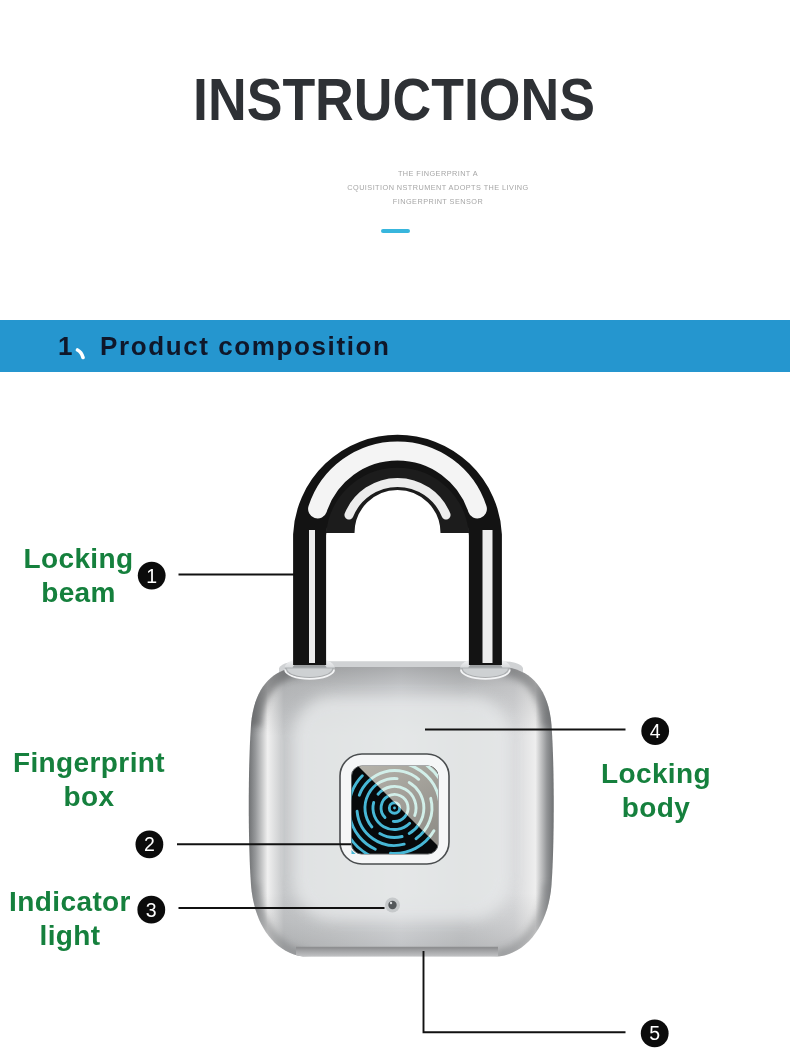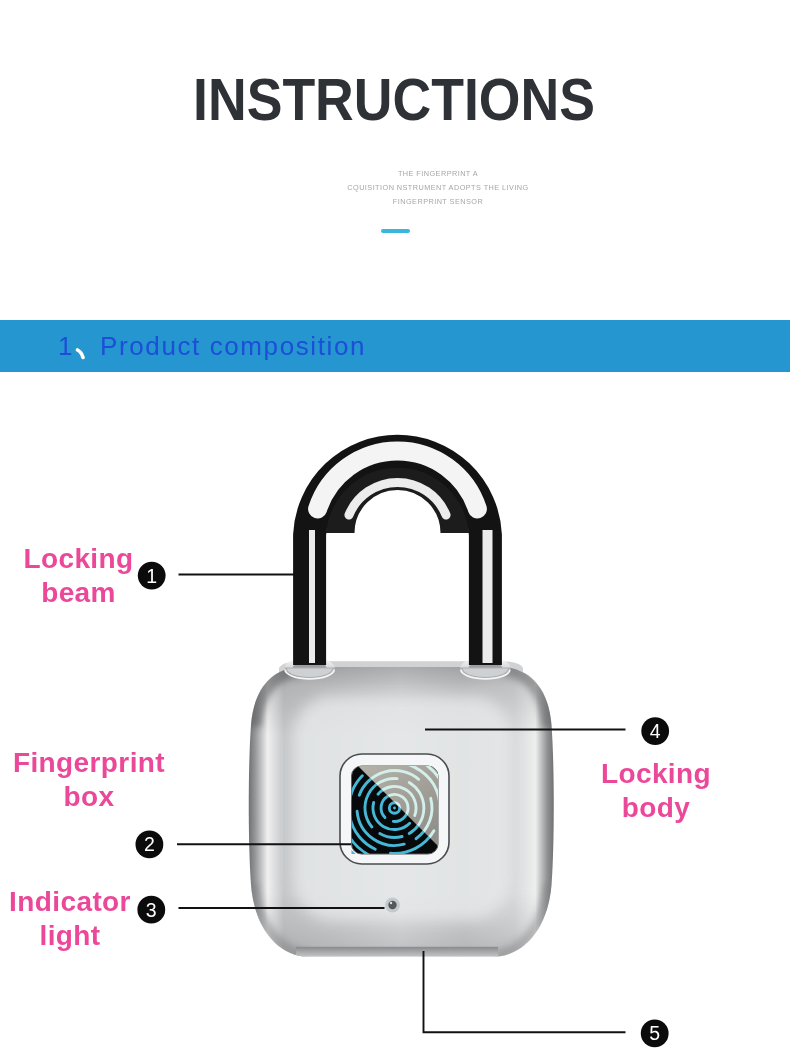--- a/index.html
+++ b/index.html
@@ -5,23 +5,23 @@
   html,body{margin:0;padding:0;}
   body{width:790px;height:1053px;background:#fff;position:relative;overflow:hidden;
        font-family:"Liberation Sans", sans-serif;}
   .abs{position:absolute;}
   #title{left:0;width:788px;top:70.8px;text-align:center;font-size:58.5px;font-weight:bold;
          color:#2e3135;letter-spacing:0px;line-height:1;white-space:nowrap;transform:scaleX(0.916);transform-origin:394px 50%;}
   #subt{left:0;width:788px;top:167px;text-align:center;font-size:7.3px;color:#a6a6a6;
         line-height:14px;letter-spacing:0.45px;font-weight:normal;padding-left:44px;}
   #dash{left:381px;top:228.9px;width:28.6px;height:4px;border-radius:2px;background:#38b6dd;}
   #banner{left:0;top:319.5px;width:790px;height:52.5px;background:#2596cf;}
-  #bannertext{left:58px;top:331px;color:#1d4ed8;font-size:26px;font-weight:normal;
+  #bannertext{left:58px;top:331px;color:#0f172a;font-size:26px;font-weight:bold;
               letter-spacing:1.6px;white-space:nowrap;line-height:30px;}
-  .lbl{color:#ec4899;font-size:28px;font-weight:bold;letter-spacing:0.4px;
+  .lbl{color:#15803d;font-size:28px;font-weight:bold;letter-spacing:0.4px;
        line-height:34px;text-align:center;}
   #lbl1{left:0px;top:542.3px;width:157px;}
   #lbl2{left:0px;top:746px;width:178px;}
   #lbl3{left:-4px;top:884.9px;width:148px;}
   #lbl4{left:576px;top:757.3px;width:160px;}
 </style>
 </head>
 <body>
 <div class="abs" id="title">INSTRUCTIONS</div>
 <div class="abs" id="subt">THE FINGERPRINT A<br>CQUISITION NSTRUMENT ADOPTS THE LIVING<br>FINGERPRINT SENSOR</div>

